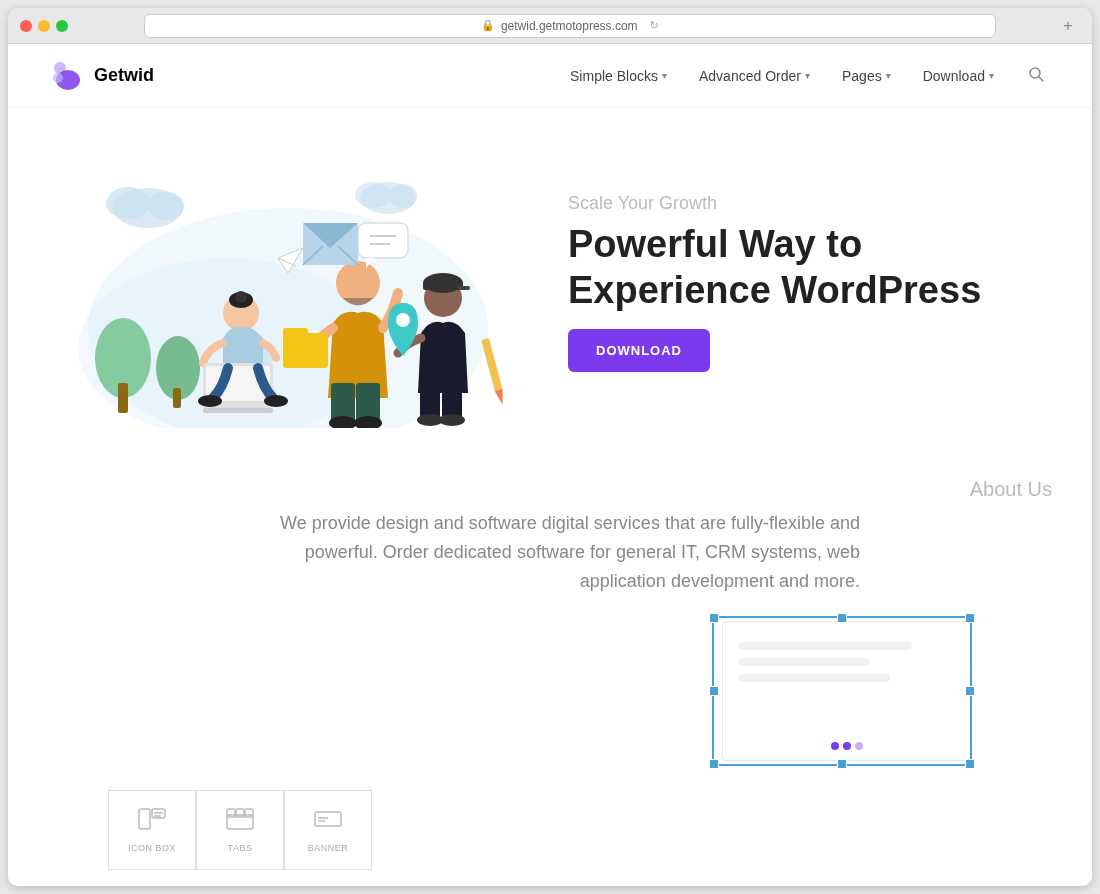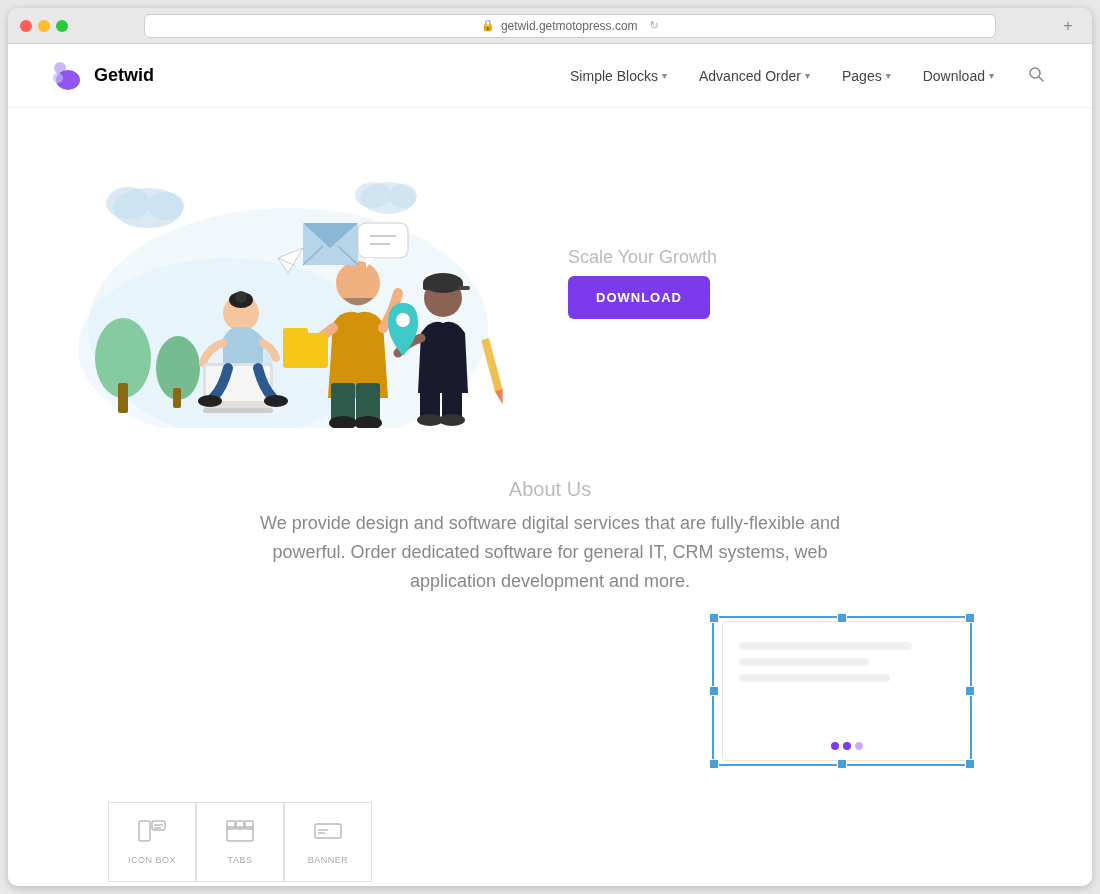--- a/index.html
+++ b/index.html
@@ -216,21 +216,21 @@
       padding: 14px 24px;
       border-radius: 6px;
       font-size: 13px;
       font-weight: 600;
       letter-spacing: 0.5px;
       cursor: pointer;
     }
 
     
     .about-section {
-      text-align: center;
+      text-align: right;
       padding: 30px 40px 16px;
       flex-shrink: 0;
     }
 
     .about-subtitle {
       font-size: 20px;
       color: #bbb;
       margin-bottom: 8px;
     }
 
@@ -255,21 +255,21 @@
       padding: 20px 40px 0;
       position: relative;
       overflow: hidden;
     }
 
     .blocks-panel {
       display: flex;
       gap: 0;
       position: absolute;
       left: 100px;
-      bottom: 4px;
+      bottom: 16px;
     }
 
     .block-item {
       width: 88px;
       height: 80px;
       border: 1px solid #e0e0e0;
       display: flex;
       flex-direction: column;
       align-items: center;
       justify-content: center;
@@ -484,20 +484,24 @@
           <line x1="255" y1="137" x2="275" y2="118" stroke="#8ab8d4" stroke-width="1.5"></line>
           <line x1="310" y1="137" x2="290" y2="118" stroke="#8ab8d4" stroke-width="1.5"></line>
 
           <rect x="440" y="210" width="8" height="55" rx="2" fill="#f0c050" transform="rotate(-15 444 237)"></rect>
           <polygon points="440,263 448,263 444,278" fill="#f08050" transform="rotate(-15 444 237)"></polygon>
         </svg>
       </div>
 
       <div class="hero-content">
         <div class="hero-subtitle">Scale Your Growth</div>
+        <h1 class="hero-title">
+          <span style="white-space: pre-line;">Powerful Way to
+Experience WordPress</span>
+        </h1>
         <div class="hero-buttons">
           <button class="btn-download">DOWNLOAD</button>
         </div>
       </div>
     </div>
 
     <div class="about-section">
       <div class="about-subtitle">About Us</div>
       <p class="about-description">We provide design and software digital services that are fully-flexible and powerful. Order dedicated software for general IT, CRM systems, web application development and more.</p>
     </div>

